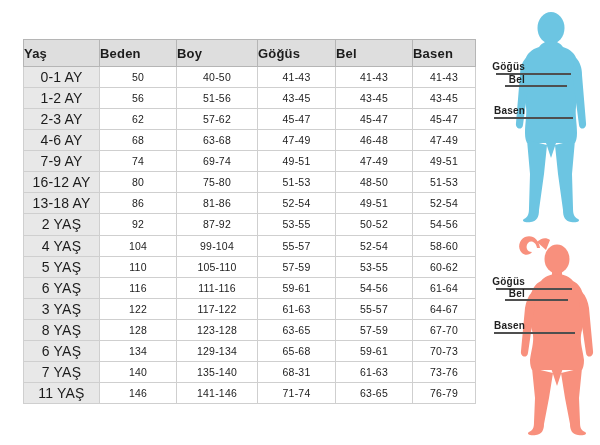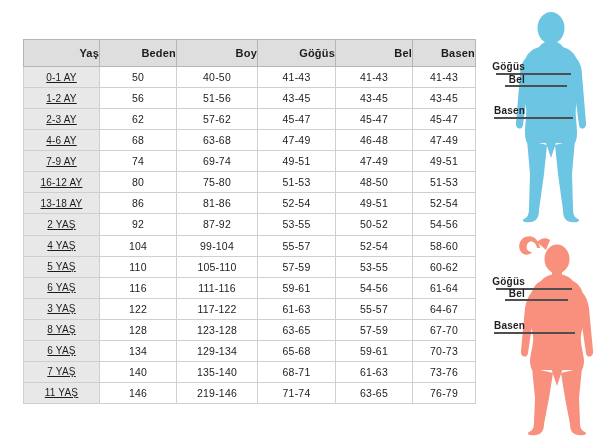--- a/index.html
+++ b/index.html
@@ -9,28 +9,28 @@
   }
   .canvas{position:absolute;inset:0;}
 
   
   table.size-table{
     position:absolute;left:23px;top:39px;width:452px;height:365px;
     border-collapse:collapse;table-layout:fixed;
     border:1px solid #a6a6a6;color:#1c1c1c;
   }
   table.size-table th{
-    background:#dedede;font-weight:bold;font-size:11px;height:26px;
-    border:1px solid #b5b5b5;text-align:right;padding:0;letter-spacing:.2px;
+    background:#dedede;font-weight:bold;font-size:13px;height:26px;
+    border:1px solid #b5b5b5;text-align:left;padding:0;letter-spacing:.2px;
   }
   table.size-table td{
     border:1px solid #cfcfcf;text-align:center;padding:0;
     font-size:10.5px;letter-spacing:.2px;background:#ffffff;
   }
-  table.size-table td:first-child{background:#e8e8e8;font-size:10px;text-decoration:underline;}
+  table.size-table td:first-child{background:#e8e8e8;font-size:14px;}
   col.c1{width:76px}col.c2{width:77px}col.c3{width:81px}
   col.c4{width:78px}col.c5{width:77px}col.c6{width:63px}
 
   
   svg.figure{position:absolute;}
   svg.fig-male{left:504px;top:11px;width:92px;height:216px;}
   svg.fig-female{left:504px;top:234px;width:96px;height:203px;}
 
   
   .measure-label{
@@ -180,28 +180,28 @@
           <td>134</td>
           <td>129-134</td>
           <td>65-68</td>
           <td>59-61</td>
           <td>70-73</td>
         </tr>
         <tr>
           <td>7 YAŞ</td>
           <td>140</td>
           <td>135-140</td>
-          <td>68-71</td>
+          <td>68-31</td>
           <td>61-63</td>
           <td>73-76</td>
         </tr>
         <tr>
           <td>11 YAŞ</td>
           <td>146</td>
-          <td>219-146</td>
+          <td>141-146</td>
           <td>71-74</td>
           <td>63-65</td>
           <td>76-79</td>
         </tr>
       </tbody>
   </table>
 
   <svg class="figure fig-male" viewBox="0 0 92 216">
     <g fill="#6cc5e2">
       <ellipse cx="47" cy="17" rx="13.5" ry="16"></ellipse>

